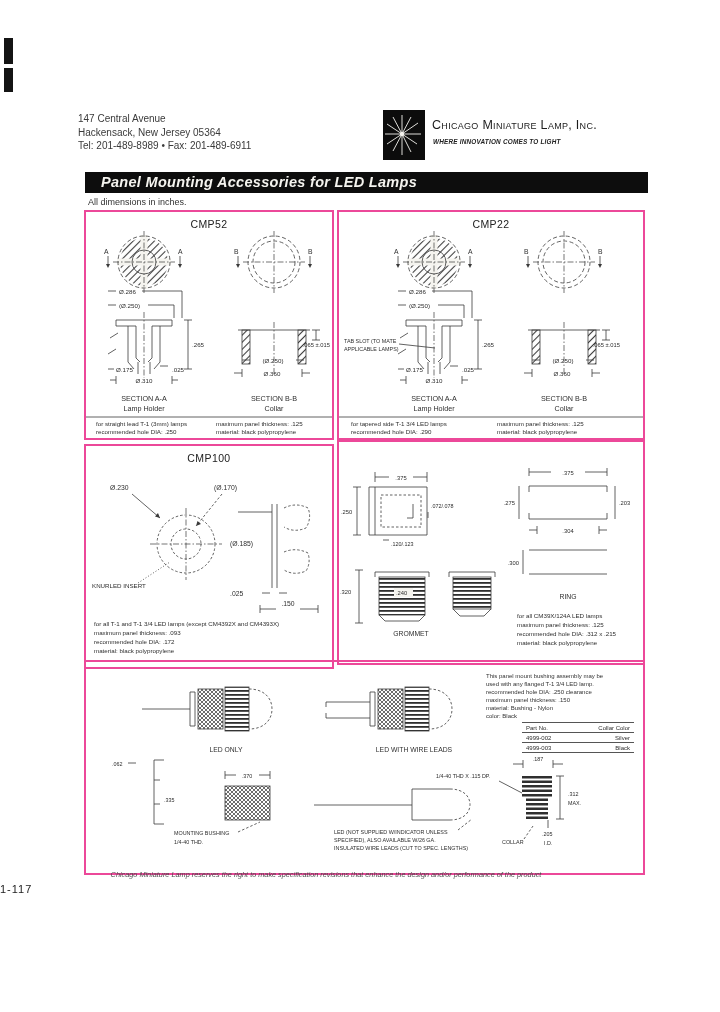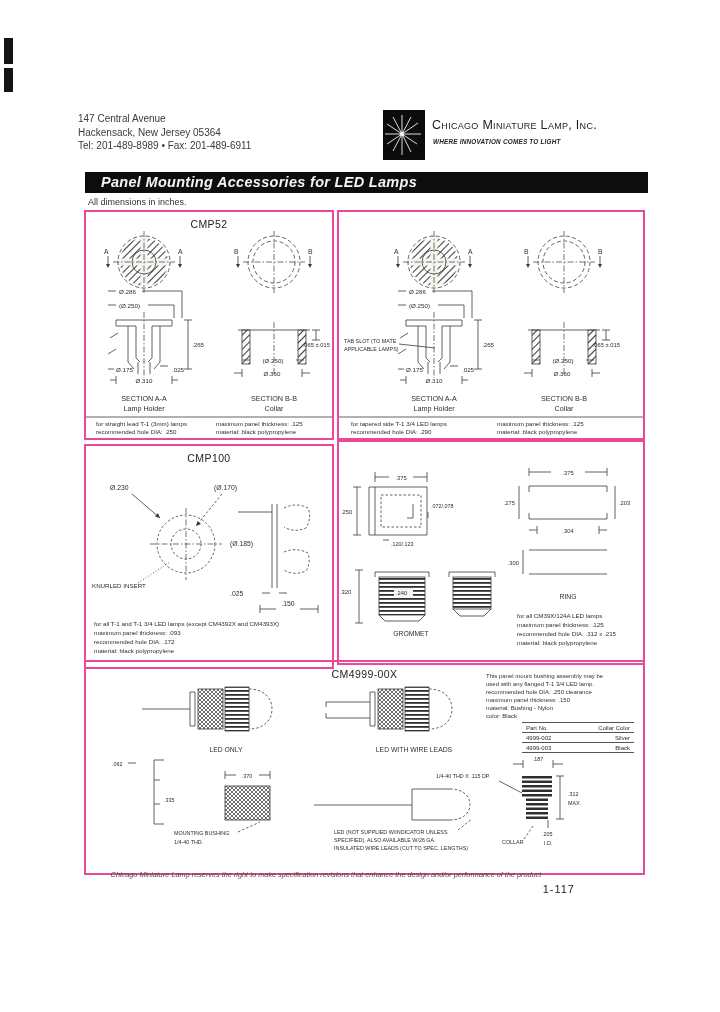--- a/index.html
+++ b/index.html
@@ -39,21 +39,21 @@
   .mid{text-anchor:middle;}.end{text-anchor:end;}
   
   .desc{position:absolute;left:400px;top:10px;width:152px;font-size:6px;line-height:8px;color:#333;}
   .mini-table{position:absolute;left:436px;top:60px;width:112px;font-size:6px;color:#2e2e2e;}
   .mini-table .tr{display:flex;justify-content:space-between;border-bottom:1px solid #555;
                   padding:1.5px 4px;}
   .mini-table .th{border-top:1px solid #555;}
   
   .foot-note{position:absolute;left:0;top:870px;width:652px;text-align:center;
              font-size:7.3px;font-style:italic;color:#4a4a4a;}
-  .page-num{position:absolute;left:0;top:883px;width:575px;text-align:right;
+  .page-num{position:absolute;left:0;top:883px;width:575px;text-align:left;
             font-size:11px;color:#222;letter-spacing:1px;}
 </style>
 </head>
 <body>
 
 <div class="page">
 
   <div class="edge-mark" style="left:4px;top:38px;width:9px;height:26px;"></div>
   <div class="edge-mark" style="left:4px;top:68px;width:9px;height:24px;"></div>
 
@@ -192,20 +192,21 @@
       </g>
       <line x1="0" y1="205" x2="246" y2="205" class="ln"></line>
       <text x="10" y="214" class="t6">for straight lead T-1 (3mm) lamps</text>
       <text x="10" y="222" class="t6">recommended hole DIA: .250</text>
       <text x="130" y="214" class="t6">maximum panel thickness: .125</text>
       <text x="130" y="222" class="t6">material: black polypropylene</text>
     </svg>
   </section>
 
   <section class="panel p22">
+    <div class="ptitle">CMP22</div>
     <svg class="draw" viewBox="0 0 304 226">
       <defs>
         <pattern id="hat22" patternUnits="userSpaceOnUse" width="5" height="5" patternTransform="rotate(45)">
           <line x1="2.5" y1="0" x2="2.5" y2="5" stroke="#3a3a3a" stroke-width="1.1"></line>
         </pattern>
       </defs>
       <g transform="translate(37,0)">
         <g transform="translate(58,50)">
           <circle r="24" fill="url(#hat22)" stroke="none"></circle>
           <line x1="-27" y1="0" x2="27" y2="0" stroke="#f5f4ef" stroke-width="7"></line>
@@ -426,21 +427,20 @@
         <text x="72" y="194" class="t65 mid">GROMMET</text>
       </g>
       <text x="178" y="176" class="t6">for all CM39X/124A LED lamps</text>
       <text x="178" y="185" class="t6">maximum panel thickness: .125</text>
       <text x="178" y="194" class="t6">recommended hole DIA: .312 x .215</text>
       <text x="178" y="203" class="t6">material: black polypropylene</text>
     </svg>
   </section>
 
   <section class="panel p49">
-    <div class="ptitle">CM4999-00X</div>
     <svg class="draw" viewBox="0 0 557 211">
       <defs>
         <pattern id="k49" patternUnits="userSpaceOnUse" width="4" height="4">
           <path d="M0,0 L4,4 M4,0 L0,4" stroke="#2f2f2f" stroke-width="0.7"></path>
         </pattern>
         <pattern id="s49" patternUnits="userSpaceOnUse" width="4" height="4">
           <rect width="4" height="1.8" fill="#2f2f2f"></rect>
         </pattern>
       </defs>
       <g>

